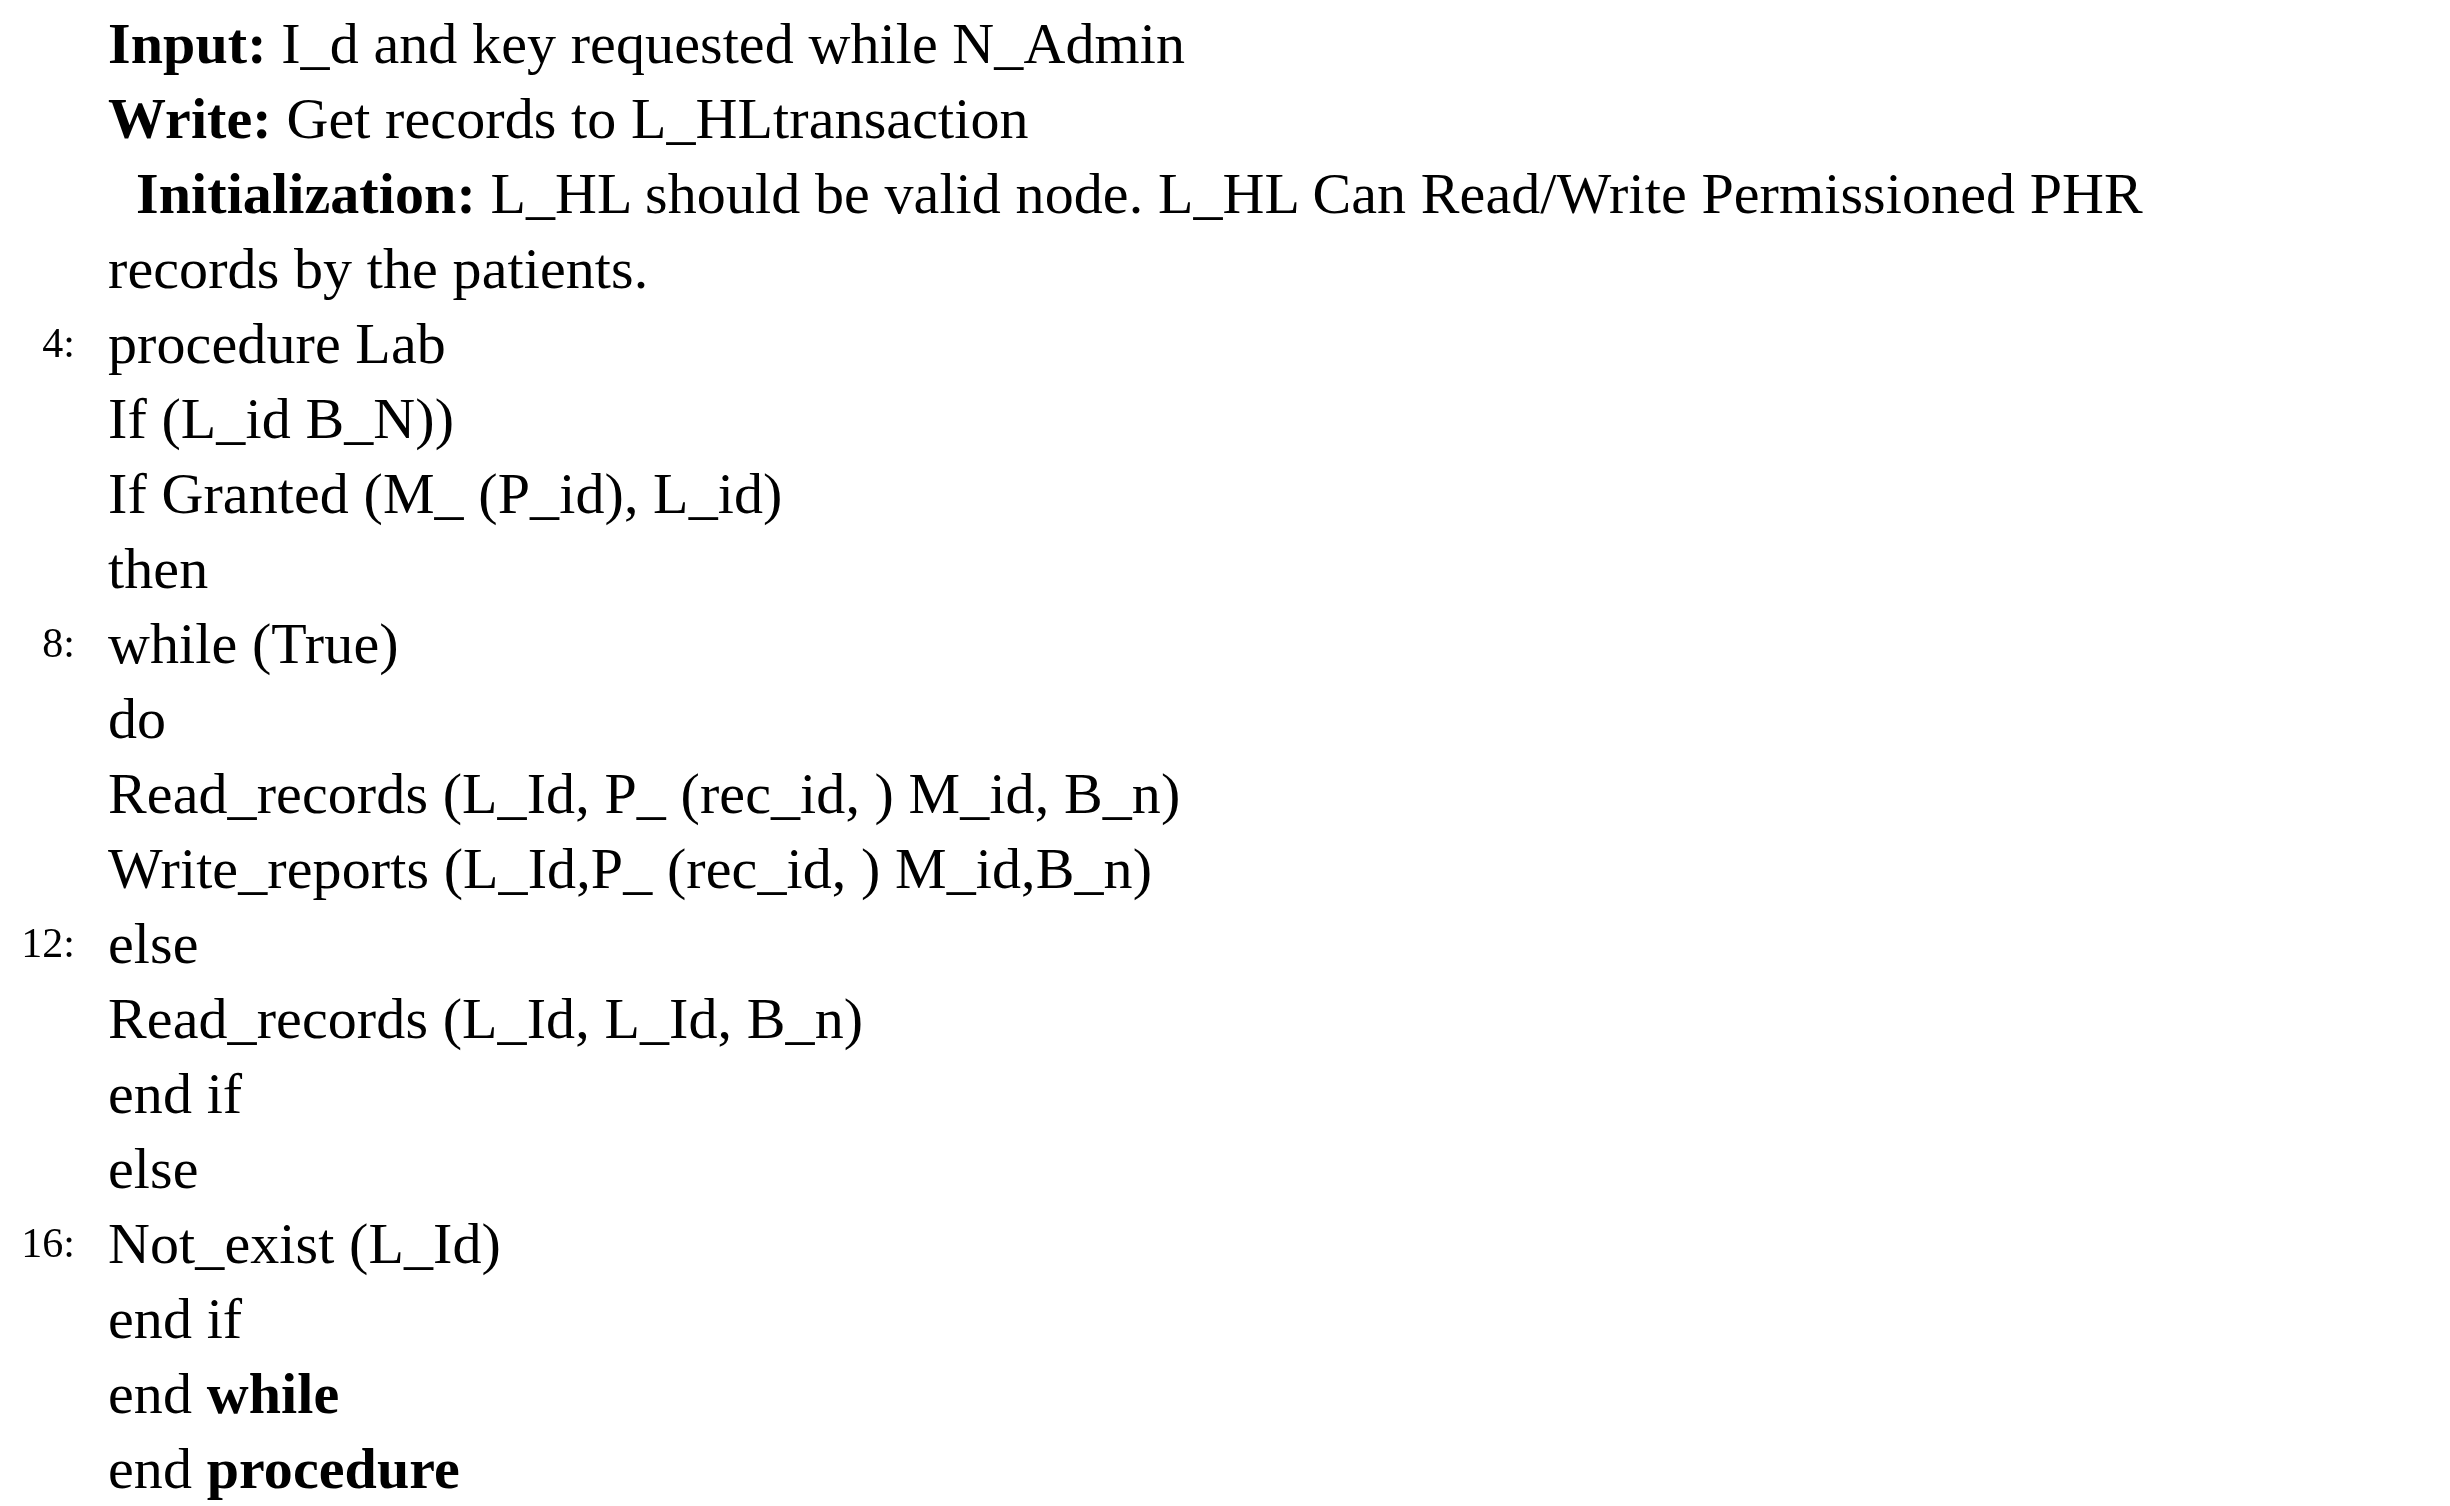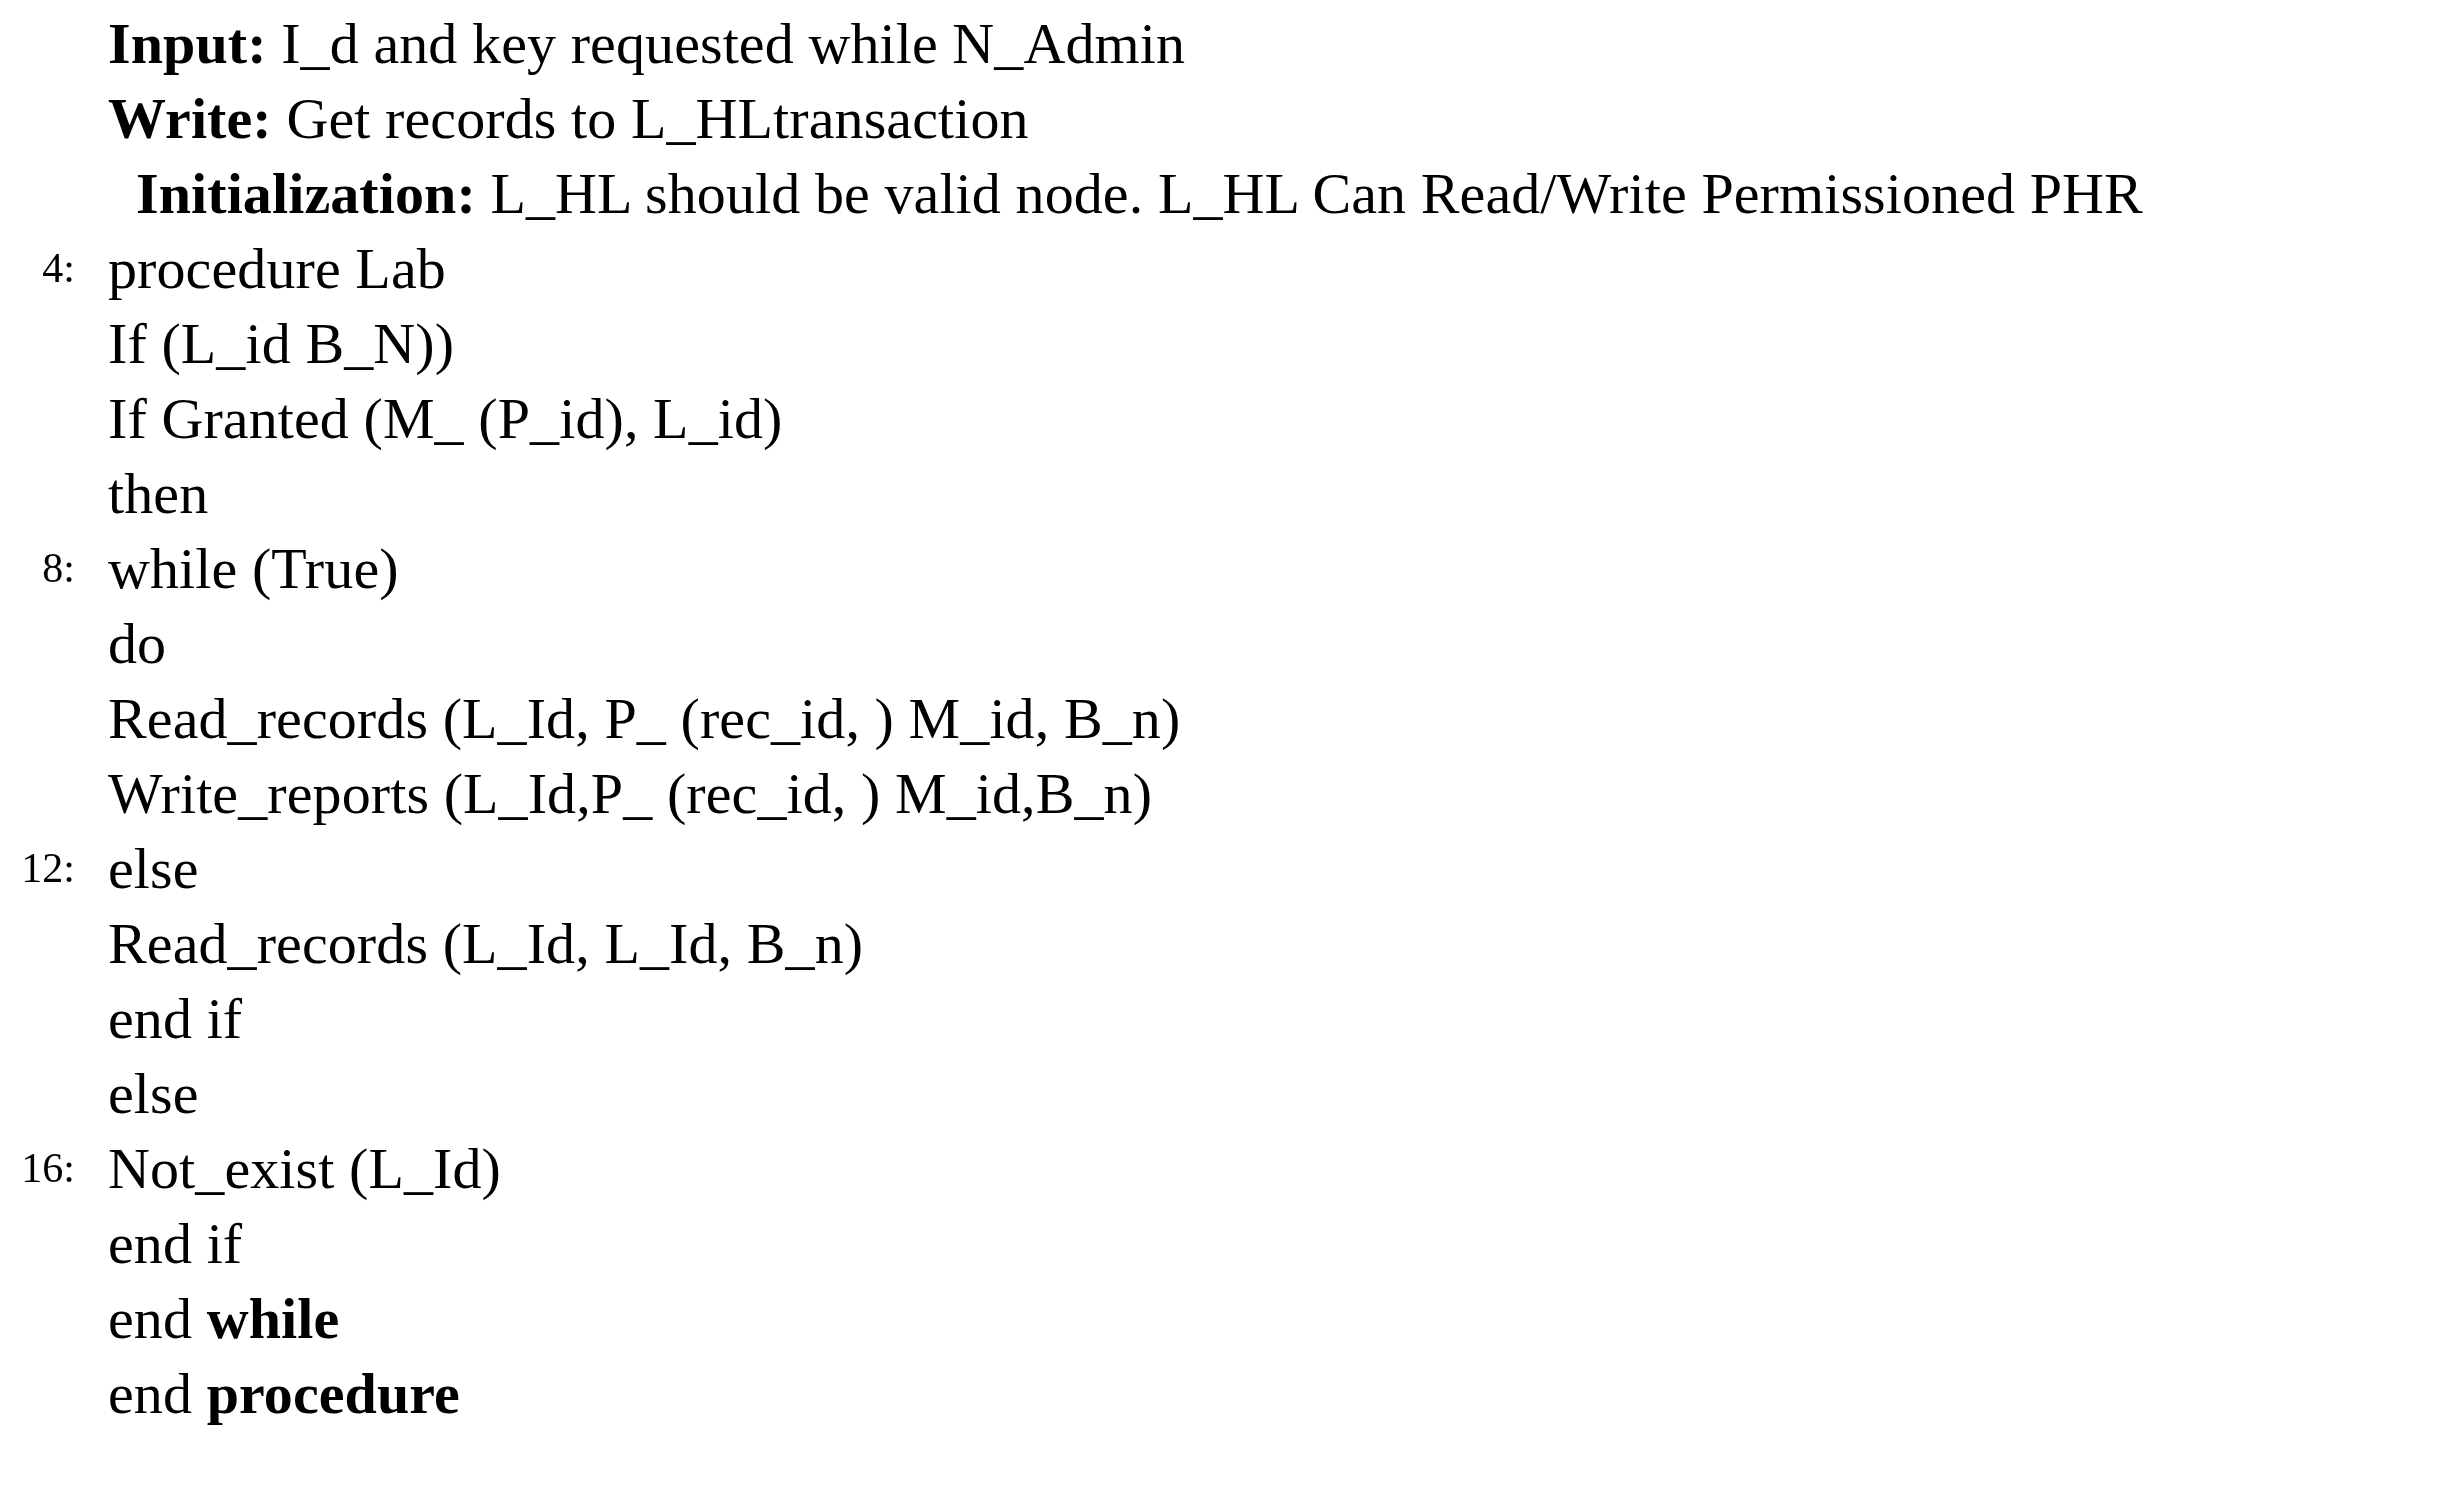--- a/index.html
+++ b/index.html
@@ -59,20 +59,23 @@
   </div>
 
   <div class="line">
     <span class="text"><span class="kw">Write:</span><span> Get records to L_HLtransaction</span></span>
   </div>
 
   <div class="line wrap-line">
     <span class="text"><span class="kw">Initialization:</span><span> L_HL should be valid node.  L_HL Can Read/Write Permissioned PHR</span></span>
   </div>
 
+  <div class="line">
+    <span class="text">records by the patients.</span>
+  </div>
 
   <div class="line">
     <span class="lineno">4:</span>
     <span class="text">procedure Lab</span>
   </div>
   <div class="line">
     <span class="lineno"></span>
     <span class="text">If (L_id B_N))</span>
   </div>
   <div class="line">

